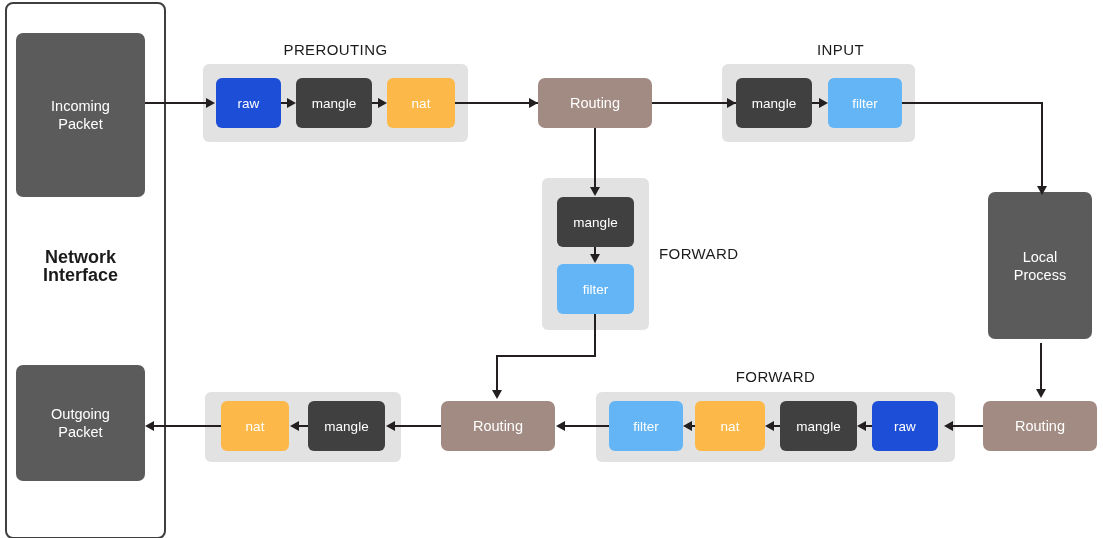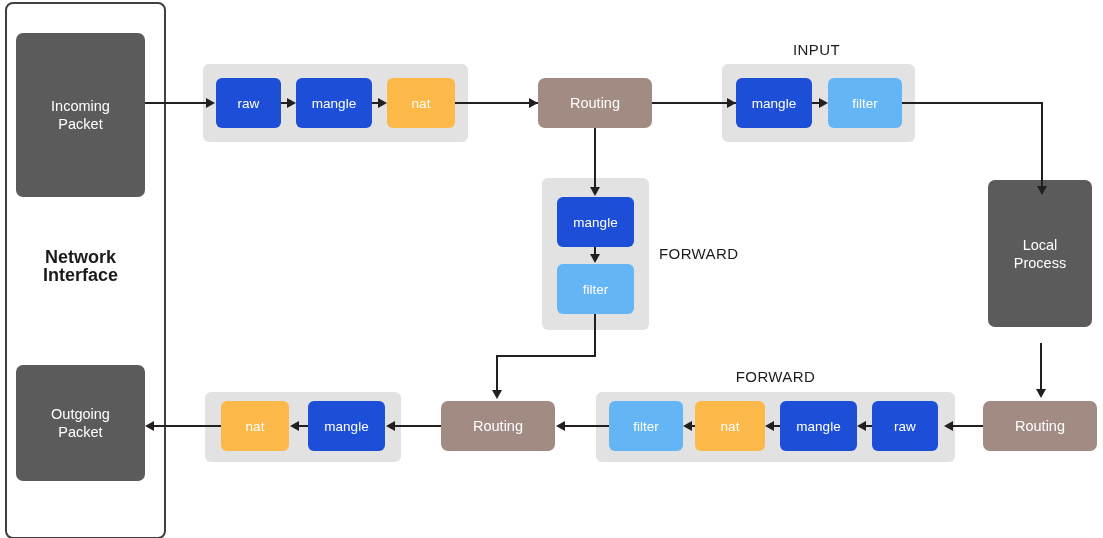--- a/index.html
+++ b/index.html
@@ -84,21 +84,21 @@
     position: absolute;
     border-radius: 6px;
     color: #ffffff;
     font-size: 13.5px;
     display: flex;
     align-items: center;
     justify-content: center;
     text-align: center;
   }
   .tbl-raw    { background: #1d4ed8; }
-  .tbl-mangle { background: #1d4ed8; }
+  .tbl-mangle { background: #404040; }
   .tbl-nat    { background: #fcb949; }
   .tbl-filter { background: #64b5f6; }
 
   
   .ln {
     position: absolute;
     background: #231f20;
   }
   .ln-h { height: 1.8px; }
   .ln-v { width: 1.8px; }
@@ -133,37 +133,38 @@
 
   <div class="endpoint" style="left:16px; top:33px; width:129px; height:164px;">Incoming
 Packet</div>
 
   <div class="iface-label" style="left:16px; top:248px; width:129px;">Network
 Interface</div>
 
   <div class="endpoint" style="left:16px; top:365px; width:129px; height:116px;">Outgoing
 Packet</div>
 
+  <div class="chain-title" style="left:203px; top:41px; width:265px;">PREROUTING</div>
 
   <div class="chain-group" style="left:203px; top:64px; width:265px; height:78px;"></div>
 
   <div class="tbl tbl-raw" style="left:216px; top:78px; width:65px; height:50px;">raw</div>
   <div class="tbl tbl-mangle" style="left:296px; top:78px; width:76px; height:50px;">mangle</div>
   <div class="tbl tbl-nat" style="left:387px; top:78px; width:68px; height:50px;">nat</div>
 
   <div class="routing" style="left:538px; top:78px; width:114px; height:50px;">Routing</div>
 
-  <div class="chain-title" style="left:720px; top:41px; width:193px;">INPUT</div>
+  <div class="chain-title" style="left:744px; top:41px; width:193px;">INPUT</div>
 
   <div class="chain-group" style="left:722px; top:64px; width:193px; height:78px;"></div>
 
   <div class="tbl tbl-mangle" style="left:736px; top:78px; width:76px; height:50px;">mangle</div>
   <div class="tbl tbl-filter" style="left:828px; top:78px; width:74px; height:50px;">filter</div>
 
-  <div class="endpoint" style="left:988px; top:180px; width:104px; height:147px;text-align:center;">Local
+  <div class="endpoint" style="left:988px; top:192px; width:104px; height:147px;text-align:center;">Local
 Process</div>
 
   <div class="chain-group" style="left:542px; top:178px; width:107px; height:152px;"></div>
 
   <div class="tbl tbl-mangle" style="left:557px; top:197px; width:77px; height:50px;">mangle</div>
   <div class="tbl tbl-filter" style="left:557px; top:264px; width:77px; height:50px;">filter</div>
 
   <div class="chain-title" style="left:659px; top:245px; width:100px; text-align:left;">FORWARD</div>
 
 

